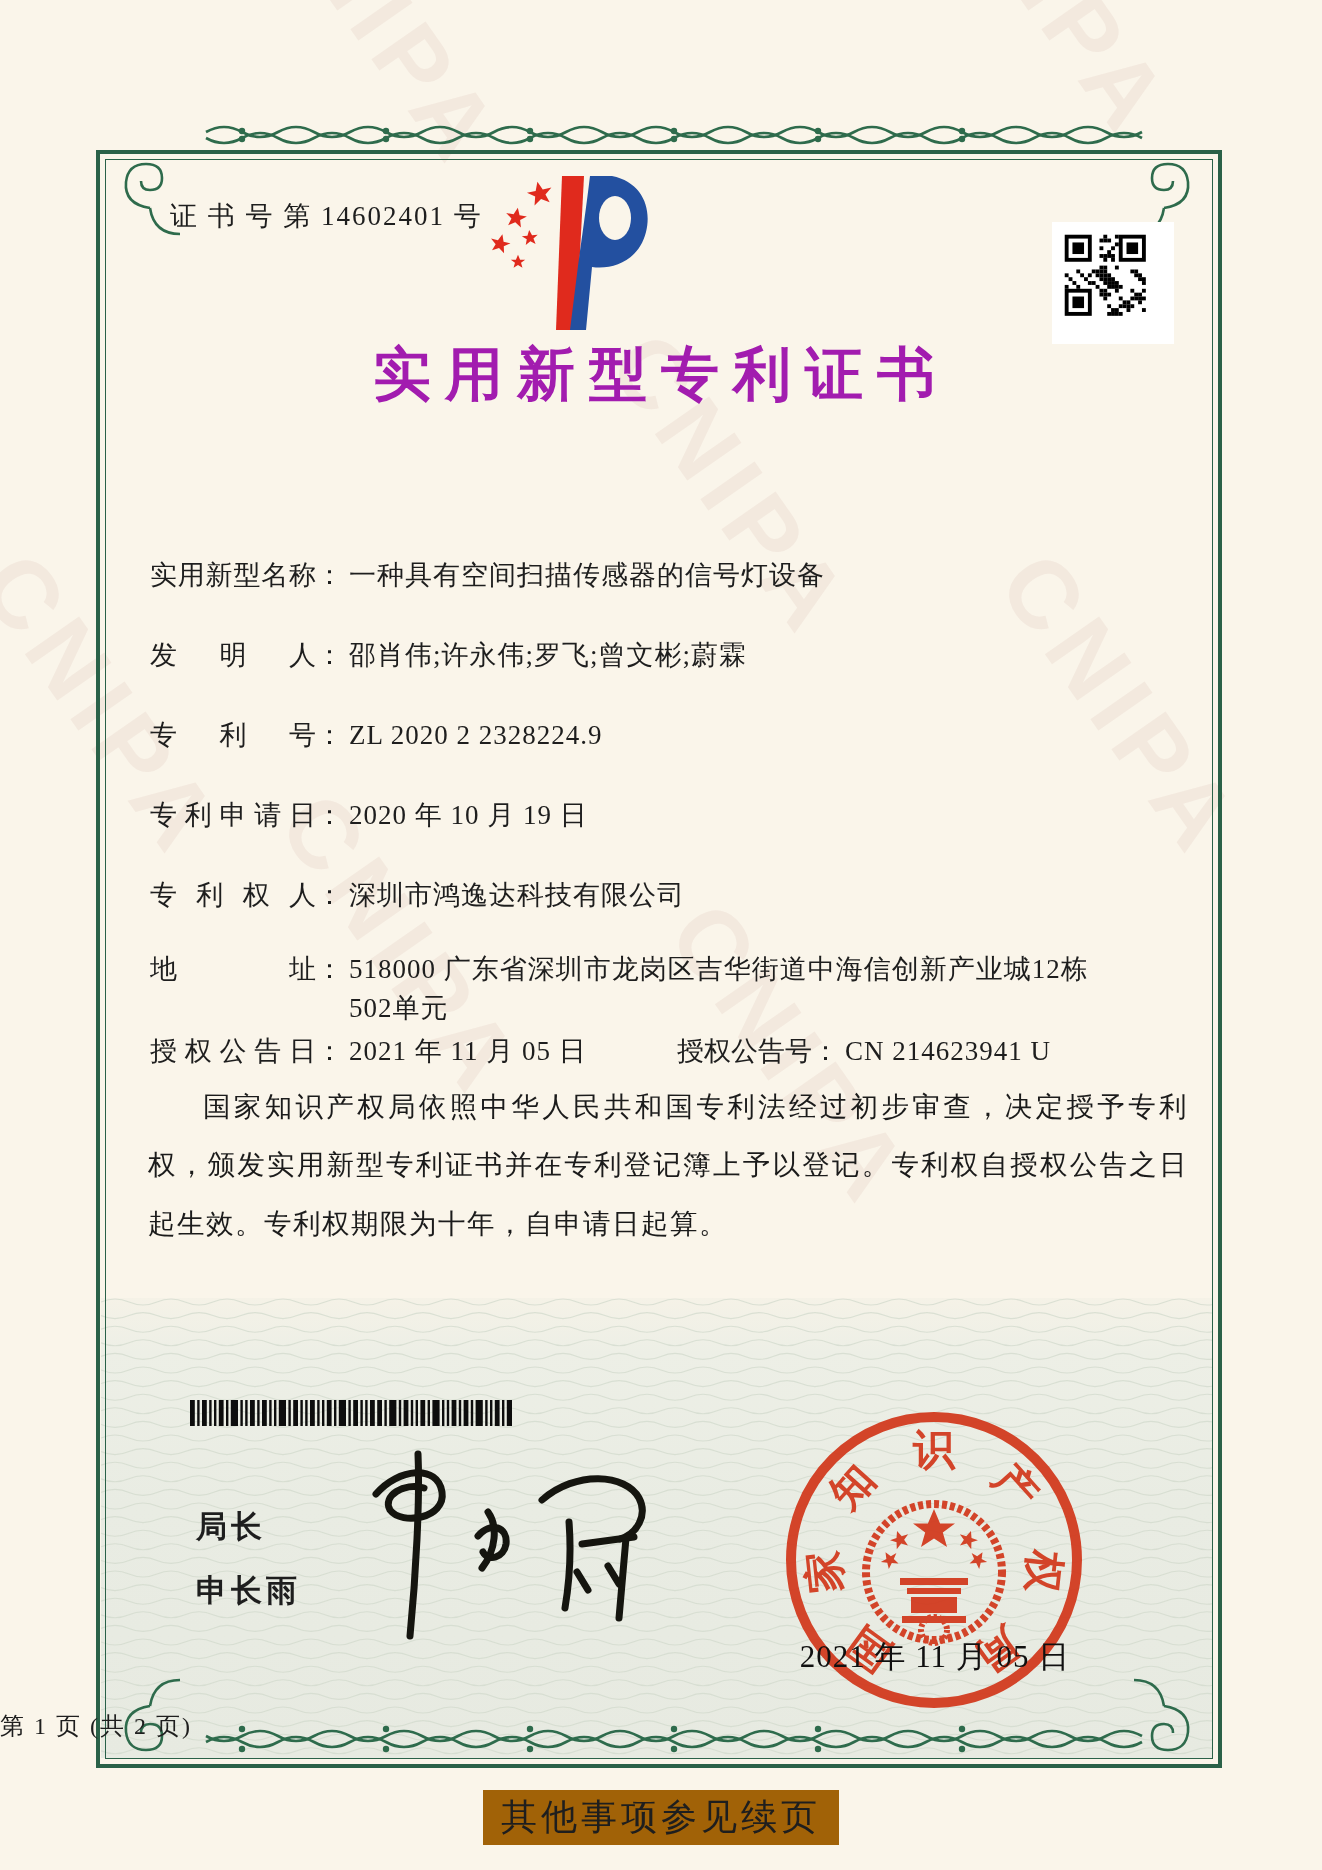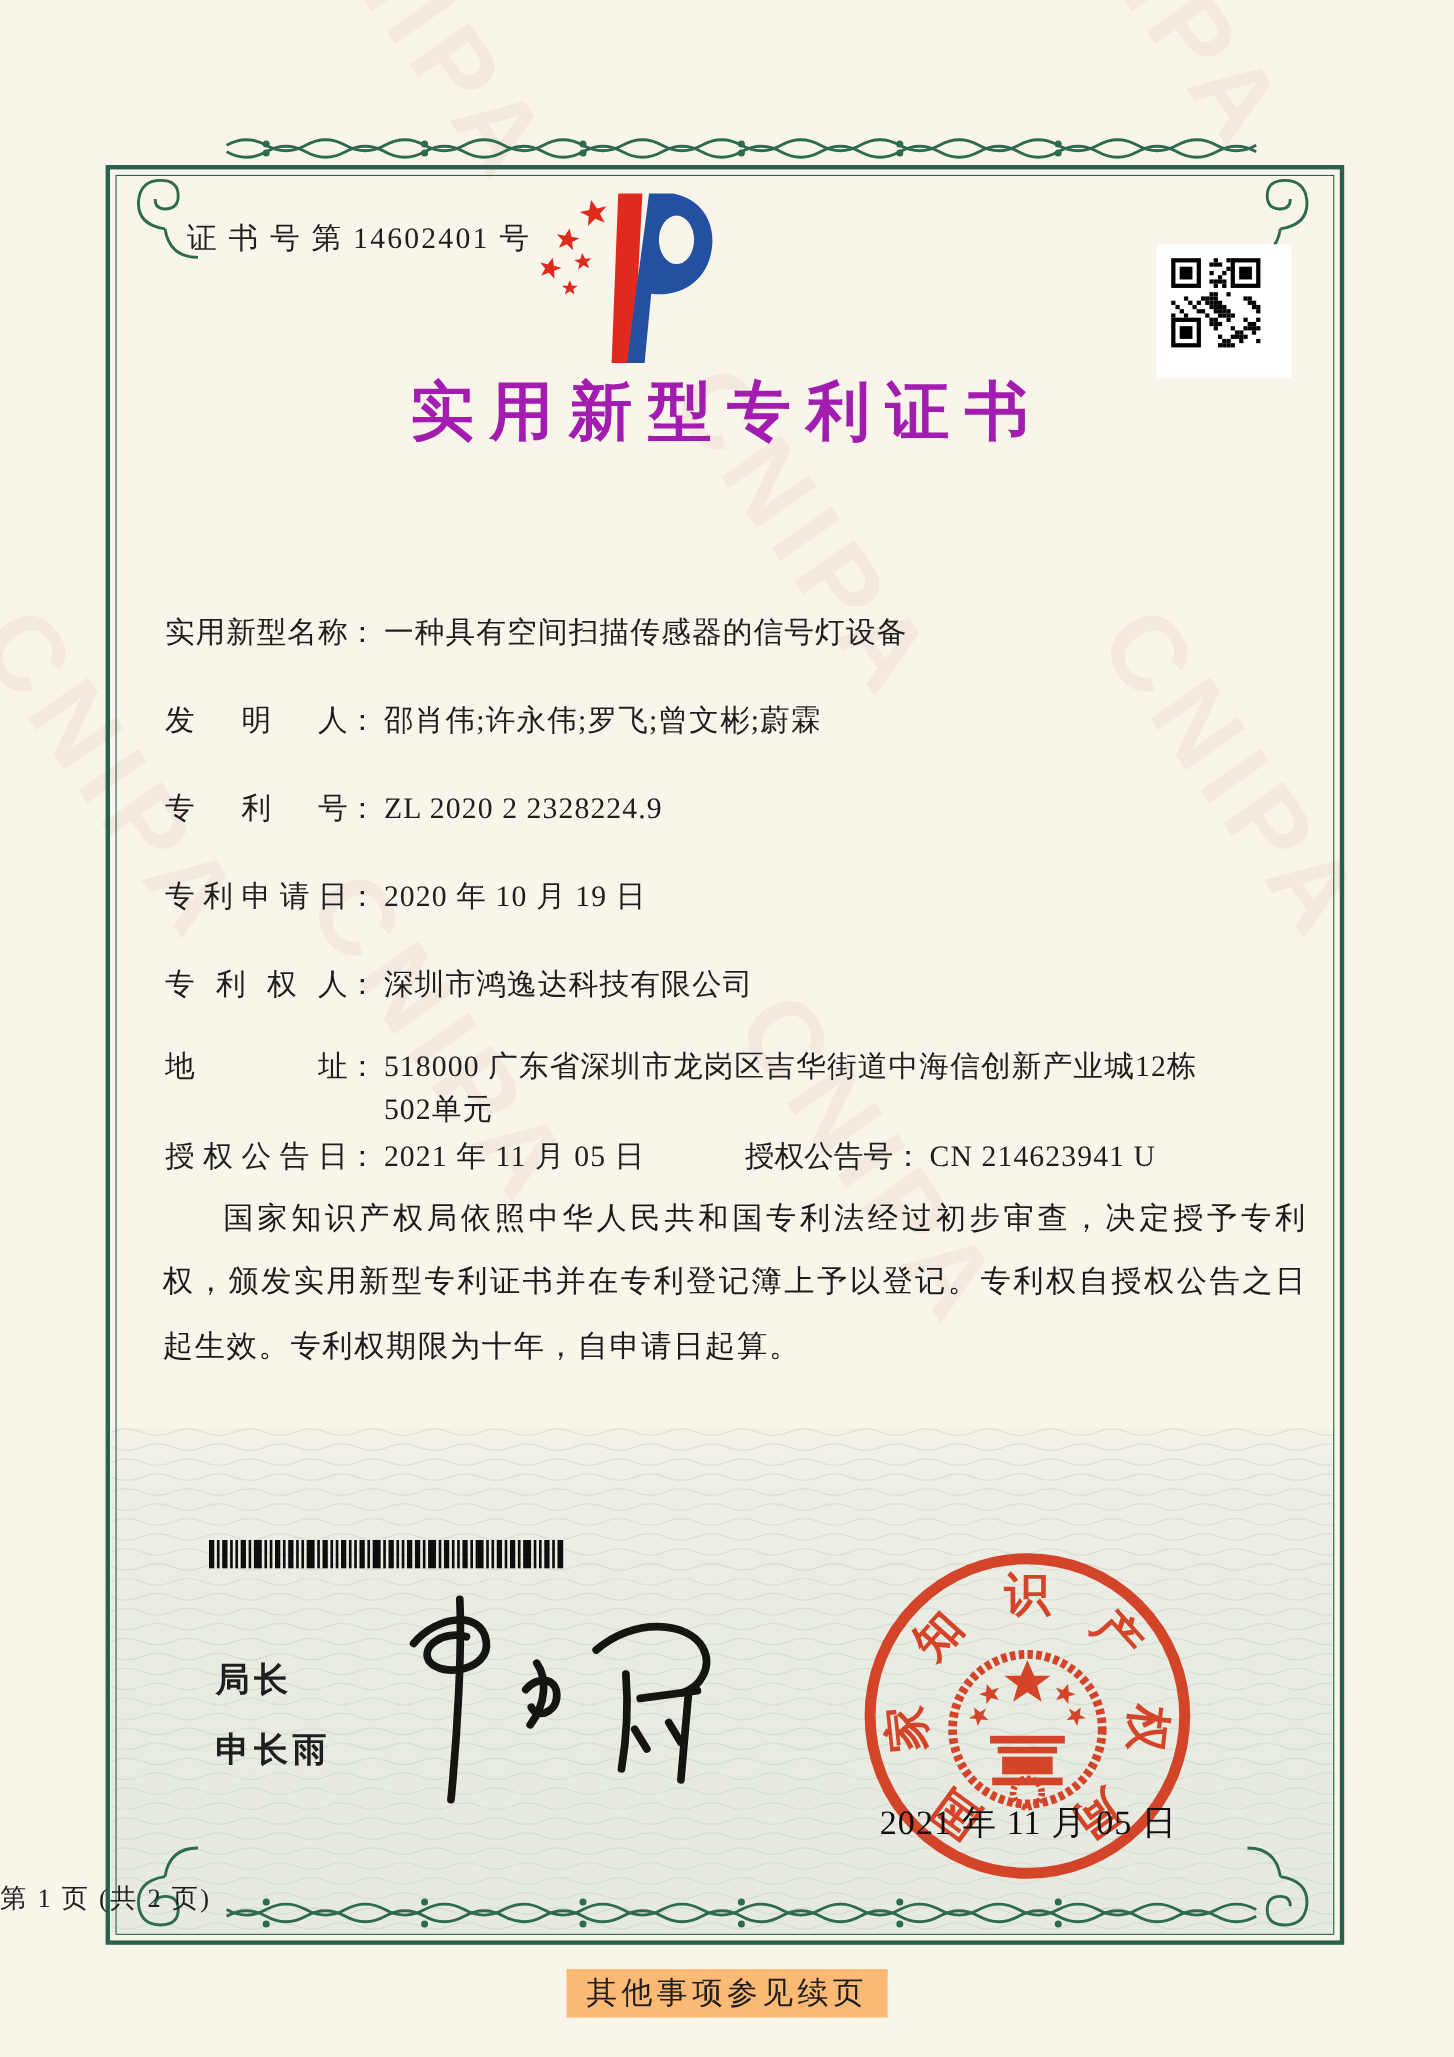--- a/index.html
+++ b/index.html
@@ -69,21 +69,21 @@
     font-family:"Liberation Sans","DejaVu Sans",sans-serif; font-size:31px; font-weight:600; letter-spacing:4px;}
   #signature{position:absolute; left:336px; top:1438px; z-index:5;}
   #seal{position:absolute; left:780px; top:1406px; z-index:5; opacity:.94;}
   #seal-date{
     position:absolute; left:762px; top:1636px; width:346px; z-index:6;
     text-align:center; font-size:31px; color:#101010; letter-spacing:1px;
   }
   #page-num{position:absolute; left:0; top:1710px; width:100%; z-index:3; text-align:left; font-size:24px; letter-spacing:2px;}
   #continuation{
     position:absolute; left:50%; top:1790px; transform:translateX(-50%); z-index:3;
-    font-size:28px; letter-spacing:4px; background:#fdba74; padding:3px 18px;
+    font-size:36px; letter-spacing:4px; background:#a16207; padding:3px 18px;
   }
 </style>
 </head>
 <body>
 
 <div id="page">
 
   <div id="guilloche">
     <svg id="wave-svg" width="1112" height="460">
         <path d="M0,4 q14,-6 28,0 q14,6 28,0 q14,-6 28,0 q14,6 28,0 q14,-6 28,0 q14,6 28,0 q14,-6 28,0 q14,6 28,0 q14,-6 28,0 q14,6 28,0 q14,-6 28,0 q14,6 28,0 q14,-6 28,0 q14,6 28,0 q14,-6 28,0 q14,6 28,0 q14,-6 28,0 q14,6 28,0 q14,-6 28,0 q14,6 28,0 q14,-6 28,0 q14,6 28,0 q14,-6 28,0 q14,6 28,0 q14,-6 28,0 q14,6 28,0 q14,-6 28,0 q14,6 28,0 q14,-6 28,0 q14,6 28,0 q14,-6 28,0 q14,6 28,0 q14,-6 28,0 q14,6 28,0 q14,-6 28,0 q14,6 28,0 q14,-6 28,0 q14,6 28,0 q14,-6 28,0 q14,6 28,0 q14,-6 28,0 q14,6 28,0" fill="none" stroke="#d2dacc" stroke-width="1.1" opacity="0.75"></path>

